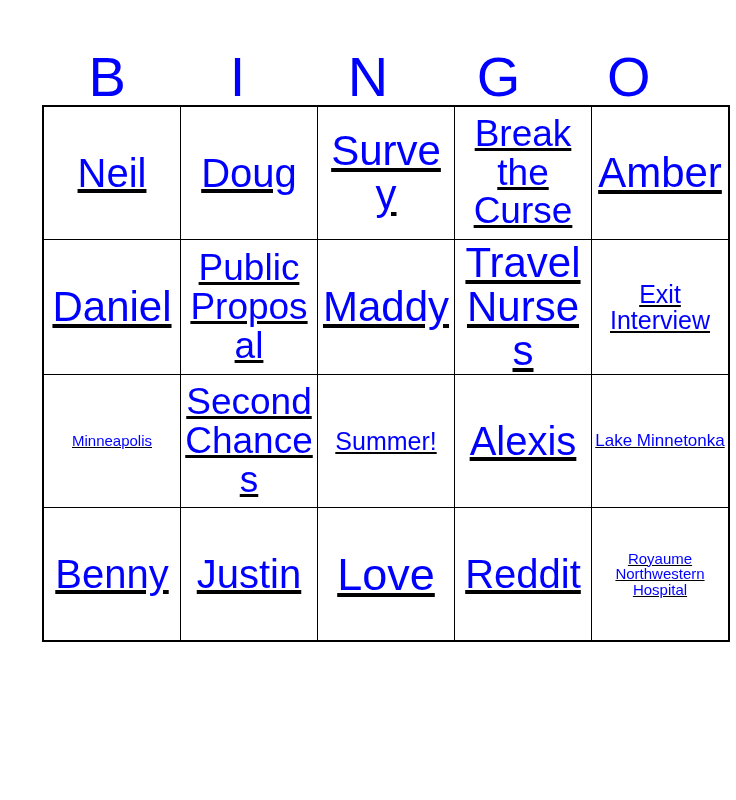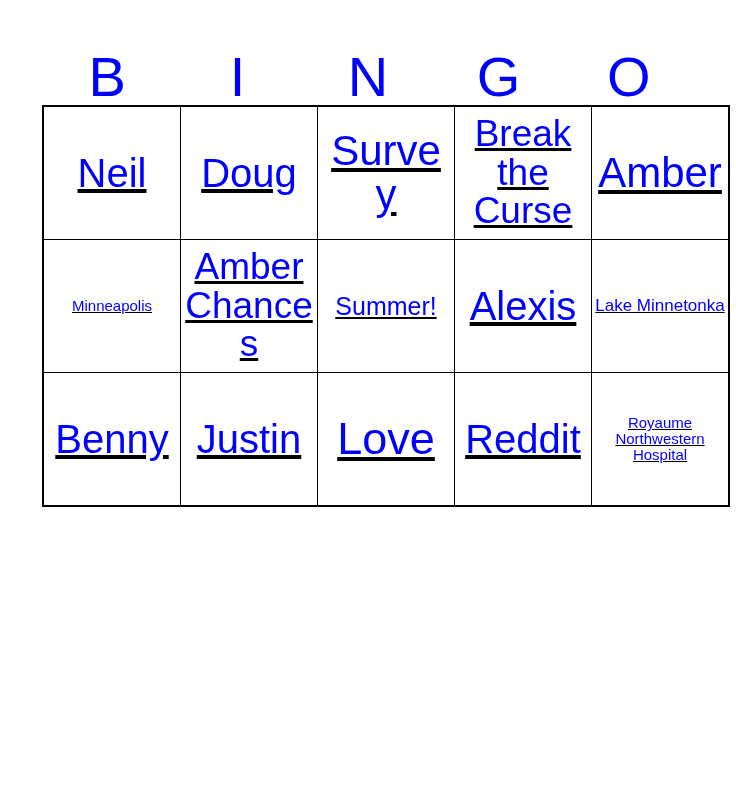--- a/index.html
+++ b/index.html
@@ -92,22 +92,29 @@
   <table id="bingo-grid">
     <tbody>
       <tr>
         <td class="bingo-cell sz-xl">Neil</td>
         <td class="bingo-cell sz-xl">Doug</td>
         <td class="bingo-cell sz-lg">Survey</td>
         <td class="bingo-cell sz-md">Break the Curse</td>
         <td class="bingo-cell sz-lg">Amber</td>
       </tr>
       <tr>
+        <td class="bingo-cell sz-lg">Daniel</td>
+        <td class="bingo-cell sz-md">Public Proposal</td>
+        <td class="bingo-cell sz-lg">Maddy</td>
+        <td class="bingo-cell sz-lg">Travel Nurses</td>
+        <td class="bingo-cell sz-sm">Exit Interview</td>
+      </tr>
+      <tr>
         <td class="bingo-cell sz-tiny">Minneapolis</td>
-        <td class="bingo-cell sz-md">Amber Chances</td>
+        <td class="bingo-cell sz-md">Second Chances</td>
         <td class="bingo-cell sz-sm">Summer!</td>
         <td class="bingo-cell sz-xl">Alexis</td>
         <td class="bingo-cell sz-xxs">Lake Minnetonka</td>
       </tr>
       <tr>
         <td class="bingo-cell sz-xl">Benny</td>
         <td class="bingo-cell sz-xl">Justin</td>
         <td class="bingo-cell sz-xxl">Love</td>
         <td class="bingo-cell sz-xl">Reddit</td>
         <td class="bingo-cell sz-tiny">Royaume Northwestern Hospital</td>

